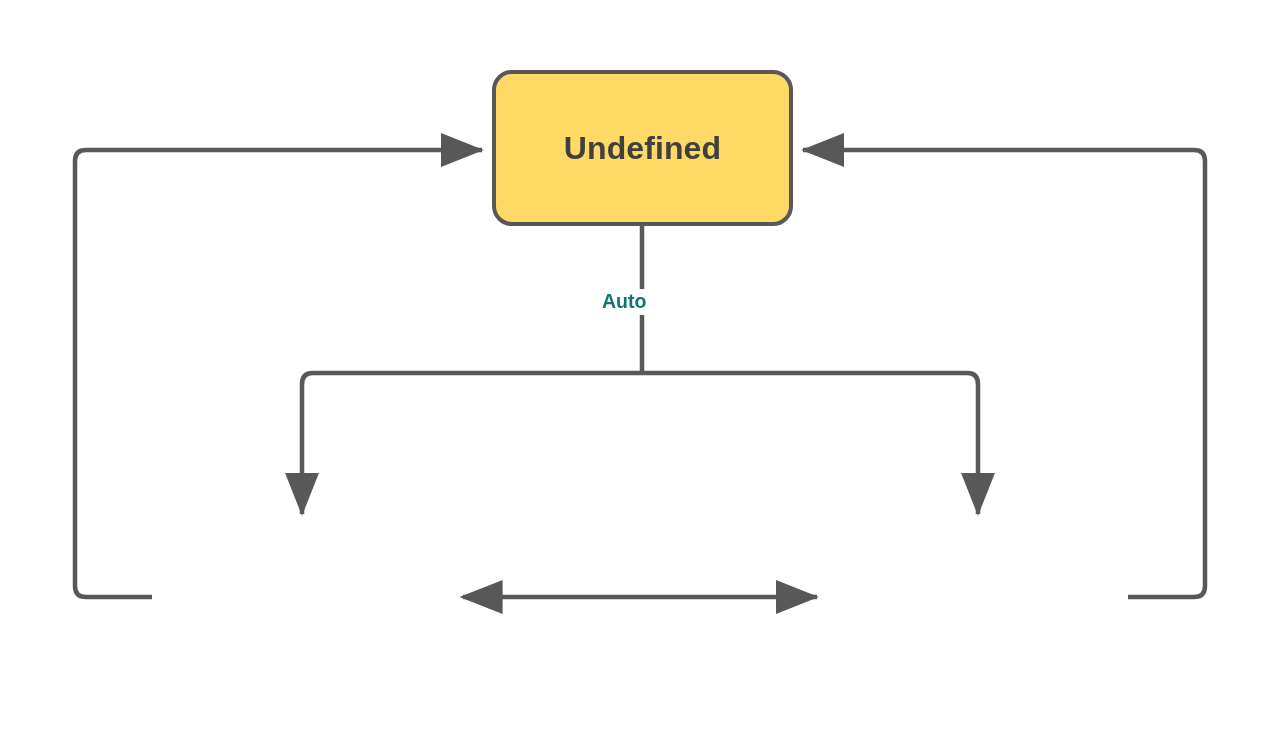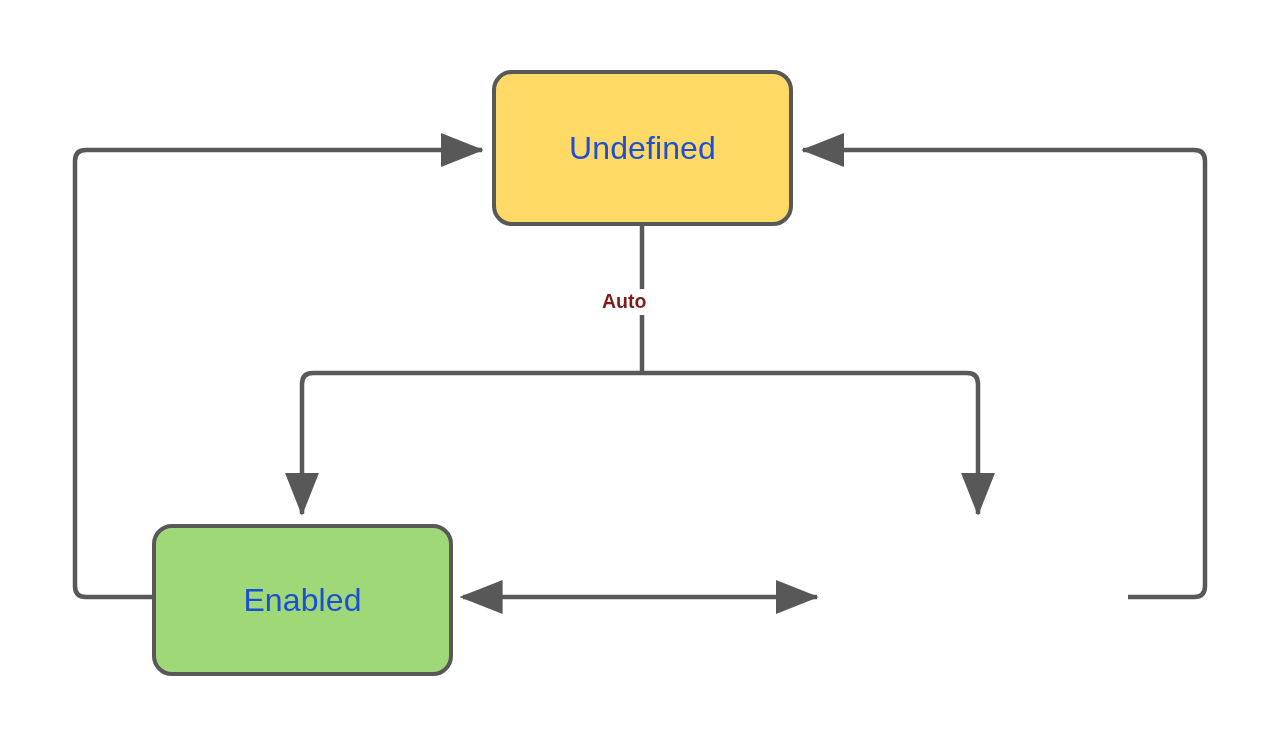--- a/index.html
+++ b/index.html
@@ -31,22 +31,22 @@
     box-sizing: border-box;
     border: 4.5px solid #585858;
     border-radius: 20px;
     display: flex;
     align-items: center;
     justify-content: center;
     z-index: 3;
   }
   .node-label {
     font-size: 32px;
-    font-weight: 400;
-    color: #1d4ed8;
+    font-weight: 700;
+    color: #404040;
     letter-spacing: 0.1px;
     line-height: 1;
     white-space: nowrap;
     user-select: none;
   }
   #node-undefined {
     left: 492px;
     top: 70px;
     width: 301px;
     height: 156px;
@@ -62,21 +62,21 @@
     top: 524px;
     width: 301px;
     height: 152px;
   }
   .edge-label {
     position: absolute;
     z-index: 4;
     background: #ffffff;
     font-size: 19.5px;
     font-weight: bold;
-    color: #7f1d1d;
+    color: #0f766e;
     line-height: 1;
     padding: 3px 6px;
     white-space: nowrap;
     user-select: none;
   }
   #label-auto {
     left: 596px;
     top: 289px;
   }
 </style>
@@ -111,20 +111,17 @@
       <path d="M 642 373 L 967 373 Q 978 373 978 384 L 978 514" marker-end="url(#arrow-down)"></path>
 
       <path d="M 463 597 L 817 597" marker-start="url(#arrow-start)" marker-end="url(#arrow-end)"></path>
     </g>
   </svg>
 
   <div class="node" id="node-undefined" style="background:#ffd966;">
     <span class="node-label">Undefined</span>
   </div>
 
-  <div class="node" id="node-enabled" style="background:#9fd977;">
-    <span class="node-label">Enabled</span>
-  </div>
 
 
   <div class="edge-label" id="label-auto">Auto</div>
 
 </div>
 
 </body></html>

